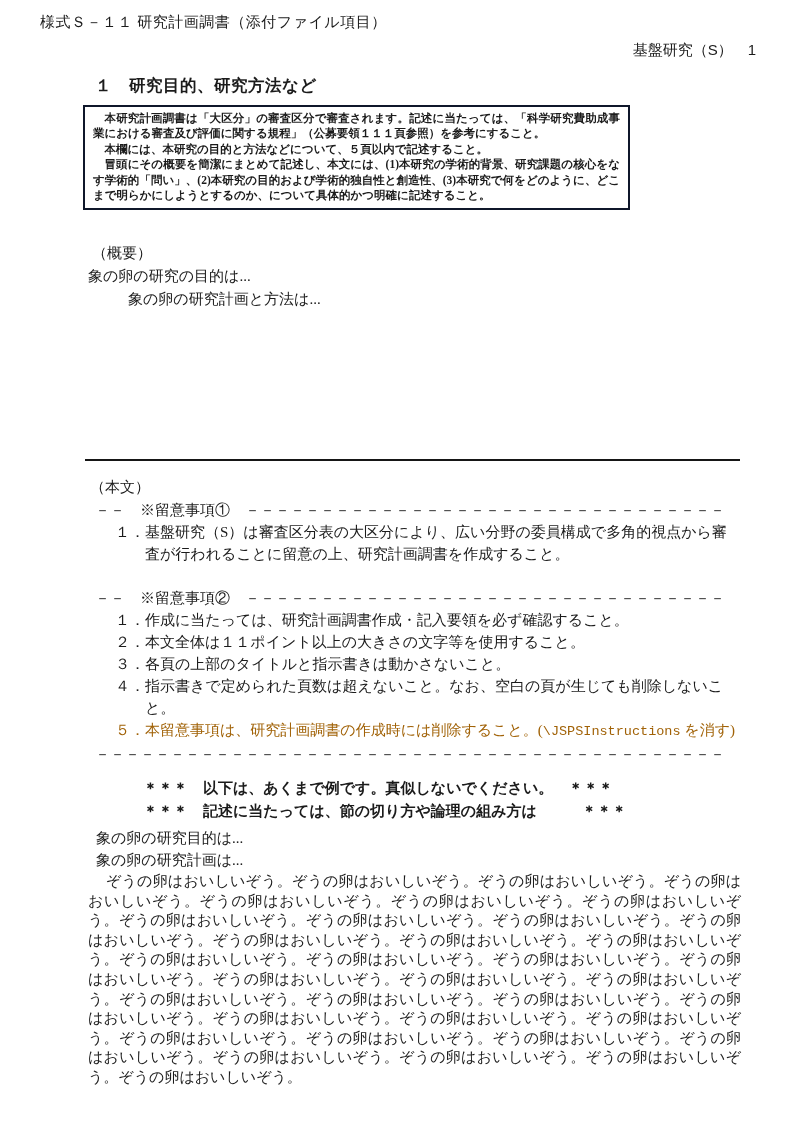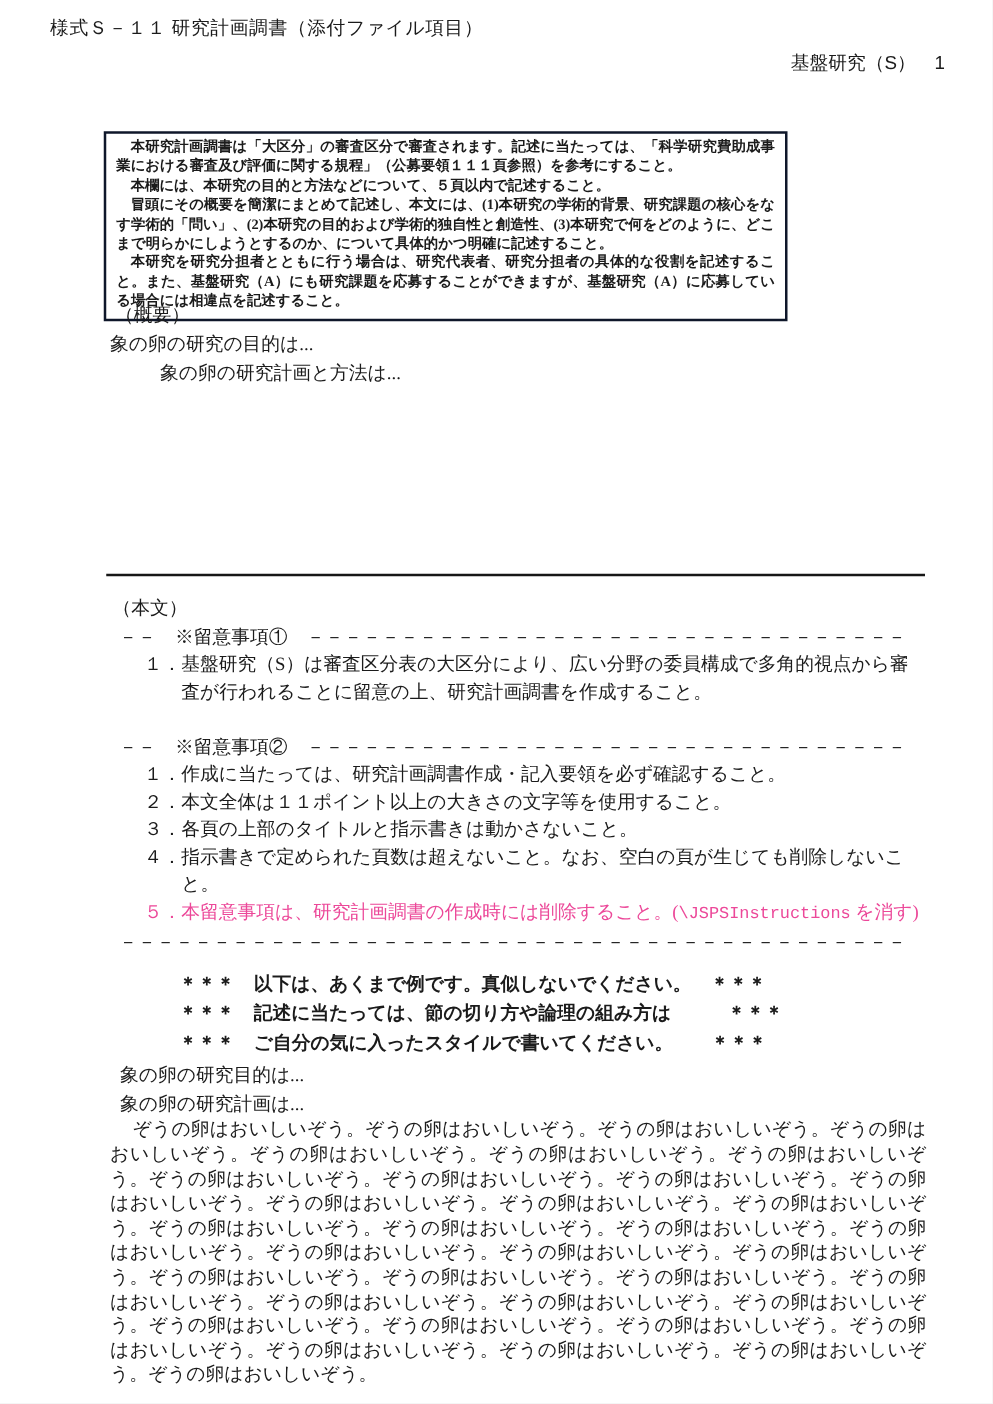--- a/index.html
+++ b/index.html
@@ -36,21 +36,21 @@
   .overview-line2{text-indent:40px;}
   .rule{left:85px;top:459px;width:655px;height:0;border-top:2px solid #161616;}
   .main{left:88px;top:463px;width:653px;font-size:15px;margin-top:12px;}
   .main-heading{line-height:24px;margin-left:2px;}
   .note-header{line-height:22px;margin-left:7px;white-space:nowrap;overflow:hidden;}
   .note-header.second{margin-top:22px;}
   .note-item{
     line-height:22px;margin-left:27px;
     padding-left:30px;text-indent:-30px;
   }
-  .note-item.red{color:#ec4899;}
+  .note-item.red{color:#a16207;}
   .code{font-family:"Liberation Mono","DejaVu Sans Mono",monospace;font-size:13.5px;}
   .closing-dashes{line-height:22px;margin-left:7px;white-space:nowrap;overflow:hidden;}
   .banner{
     margin:12px 0 0 55px;
     font-family:Liberation Serif, serif;
     font-weight:600;font-size:15px;line-height:23.4px;
   }
   .banner div{white-space:pre;}
   .example-line{margin-left:8px;line-height:22.6px;}
   .example-line.first{margin-top:3px;}
@@ -60,26 +60,26 @@
 </style>
 </head>
 <body>
 
 <div class="page">
 
   <div class="abs form-label">様式Ｓ－１１ 研究計画調書（添付ファイル項目）</div>
 
   <div class="abs category-label">基盤研究（S）　1</div>
 
+  <div class="abs section-title">１　研究目的、研究方法など</div>
 
   <div class="abs instruction-box">
     <p>本研究計画調書は「大区分」の審査区分で審査されます。記述に当たっては、「科学研究費助成事業における審査及び評価に関する規程」（公募要領１１１頁参照）を参考にすること。</p>
     <p>本欄には、本研究の目的と方法などについて、５頁以内で記述すること。</p>
     <p>冒頭にその概要を簡潔にまとめて記述し、本文には、(1)本研究の学術的背景、研究課題の核心をなす学術的「問い」、(2)本研究の目的および学術的独自性と創造性、(3)本研究で何をどのように、どこまで明らかにしようとするのか、について具体的かつ明確に記述すること。</p>
-    <p>本研究を研究分担者とともに行う場合は、研究代表者、研究分担者の具体的な役割を記述すること。また、基盤研究（A）にも研究課題を応募することができますが、基盤研究（A）に応募している場合には相違点を記述すること。</p>
   </div>
 
   <div class="abs overview">
     <div class="overview-heading">（概要）</div>
     <div class="overview-line1">象の卵の研究の目的は...</div>
     <div class="overview-line2">象の卵の研究計画と方法は...</div>
   </div>
 
   <div class="abs rule"></div>
 
@@ -95,21 +95,20 @@
     <div class="note-item">３．各頁の上部のタイトルと指示書きは動かさないこと。</div>
     <div class="note-item">４．指示書きで定められた頁数は超えないこと。なお、空白の頁が生じても削除しないこと。</div>
     <div class="note-item red">
       <span>５．本留意事項は、研究計画調書の作成時には削除すること。(</span><span class="code">\JSPSInstructions</span><span> を消す)</span>
     </div>
     <div class="closing-dashes">－－－－－－－－－－－－－－－－－－－－－－－－－－－－－－－－－－－－－－－－－－</div>
 
     <div class="banner">
       <div>＊＊＊　以下は、あくまで例です。真似しないでください。　＊＊＊</div>
       <div>＊＊＊　記述に当たっては、節の切り方や論理の組み方は　　　＊＊＊</div>
-      <div>＊＊＊　ご自分の気に入ったスタイルで書いてください。　　＊＊＊</div>
     </div>
 
     <div class="example-line first">象の卵の研究目的は...</div>
     <div class="example-line">象の卵の研究計画は...</div>
 
     <p class="example-paragraph">ぞうの卵はおいしいぞう。ぞうの卵はおいしいぞう。ぞうの卵はおいしいぞう。ぞうの卵はおいしいぞう。ぞうの卵はおいしいぞう。ぞうの卵はおいしいぞう。ぞうの卵はおいしいぞう。ぞうの卵はおいしいぞう。ぞうの卵はおいしいぞう。ぞうの卵はおいしいぞう。ぞうの卵はおいしいぞう。ぞうの卵はおいしいぞう。ぞうの卵はおいしいぞう。ぞうの卵はおいしいぞう。ぞうの卵はおいしいぞう。ぞうの卵はおいしいぞう。ぞうの卵はおいしいぞう。ぞうの卵はおいしいぞう。ぞうの卵はおいしいぞう。ぞうの卵はおいしいぞう。ぞうの卵はおいしいぞう。ぞうの卵はおいしいぞう。ぞうの卵はおいしいぞう。ぞうの卵はおいしいぞう。ぞうの卵はおいしいぞう。ぞうの卵はおいしいぞう。ぞうの卵はおいしいぞう。ぞうの卵はおいしいぞう。ぞうの卵はおいしいぞう。ぞうの卵はおいしいぞう。ぞうの卵はおいしいぞう。ぞうの卵はおいしいぞう。ぞうの卵はおいしいぞう。ぞうの卵はおいしいぞう。ぞうの卵はおいしいぞう。ぞうの卵はおいしいぞう。</p>
   </div>
 
 </div>
 

